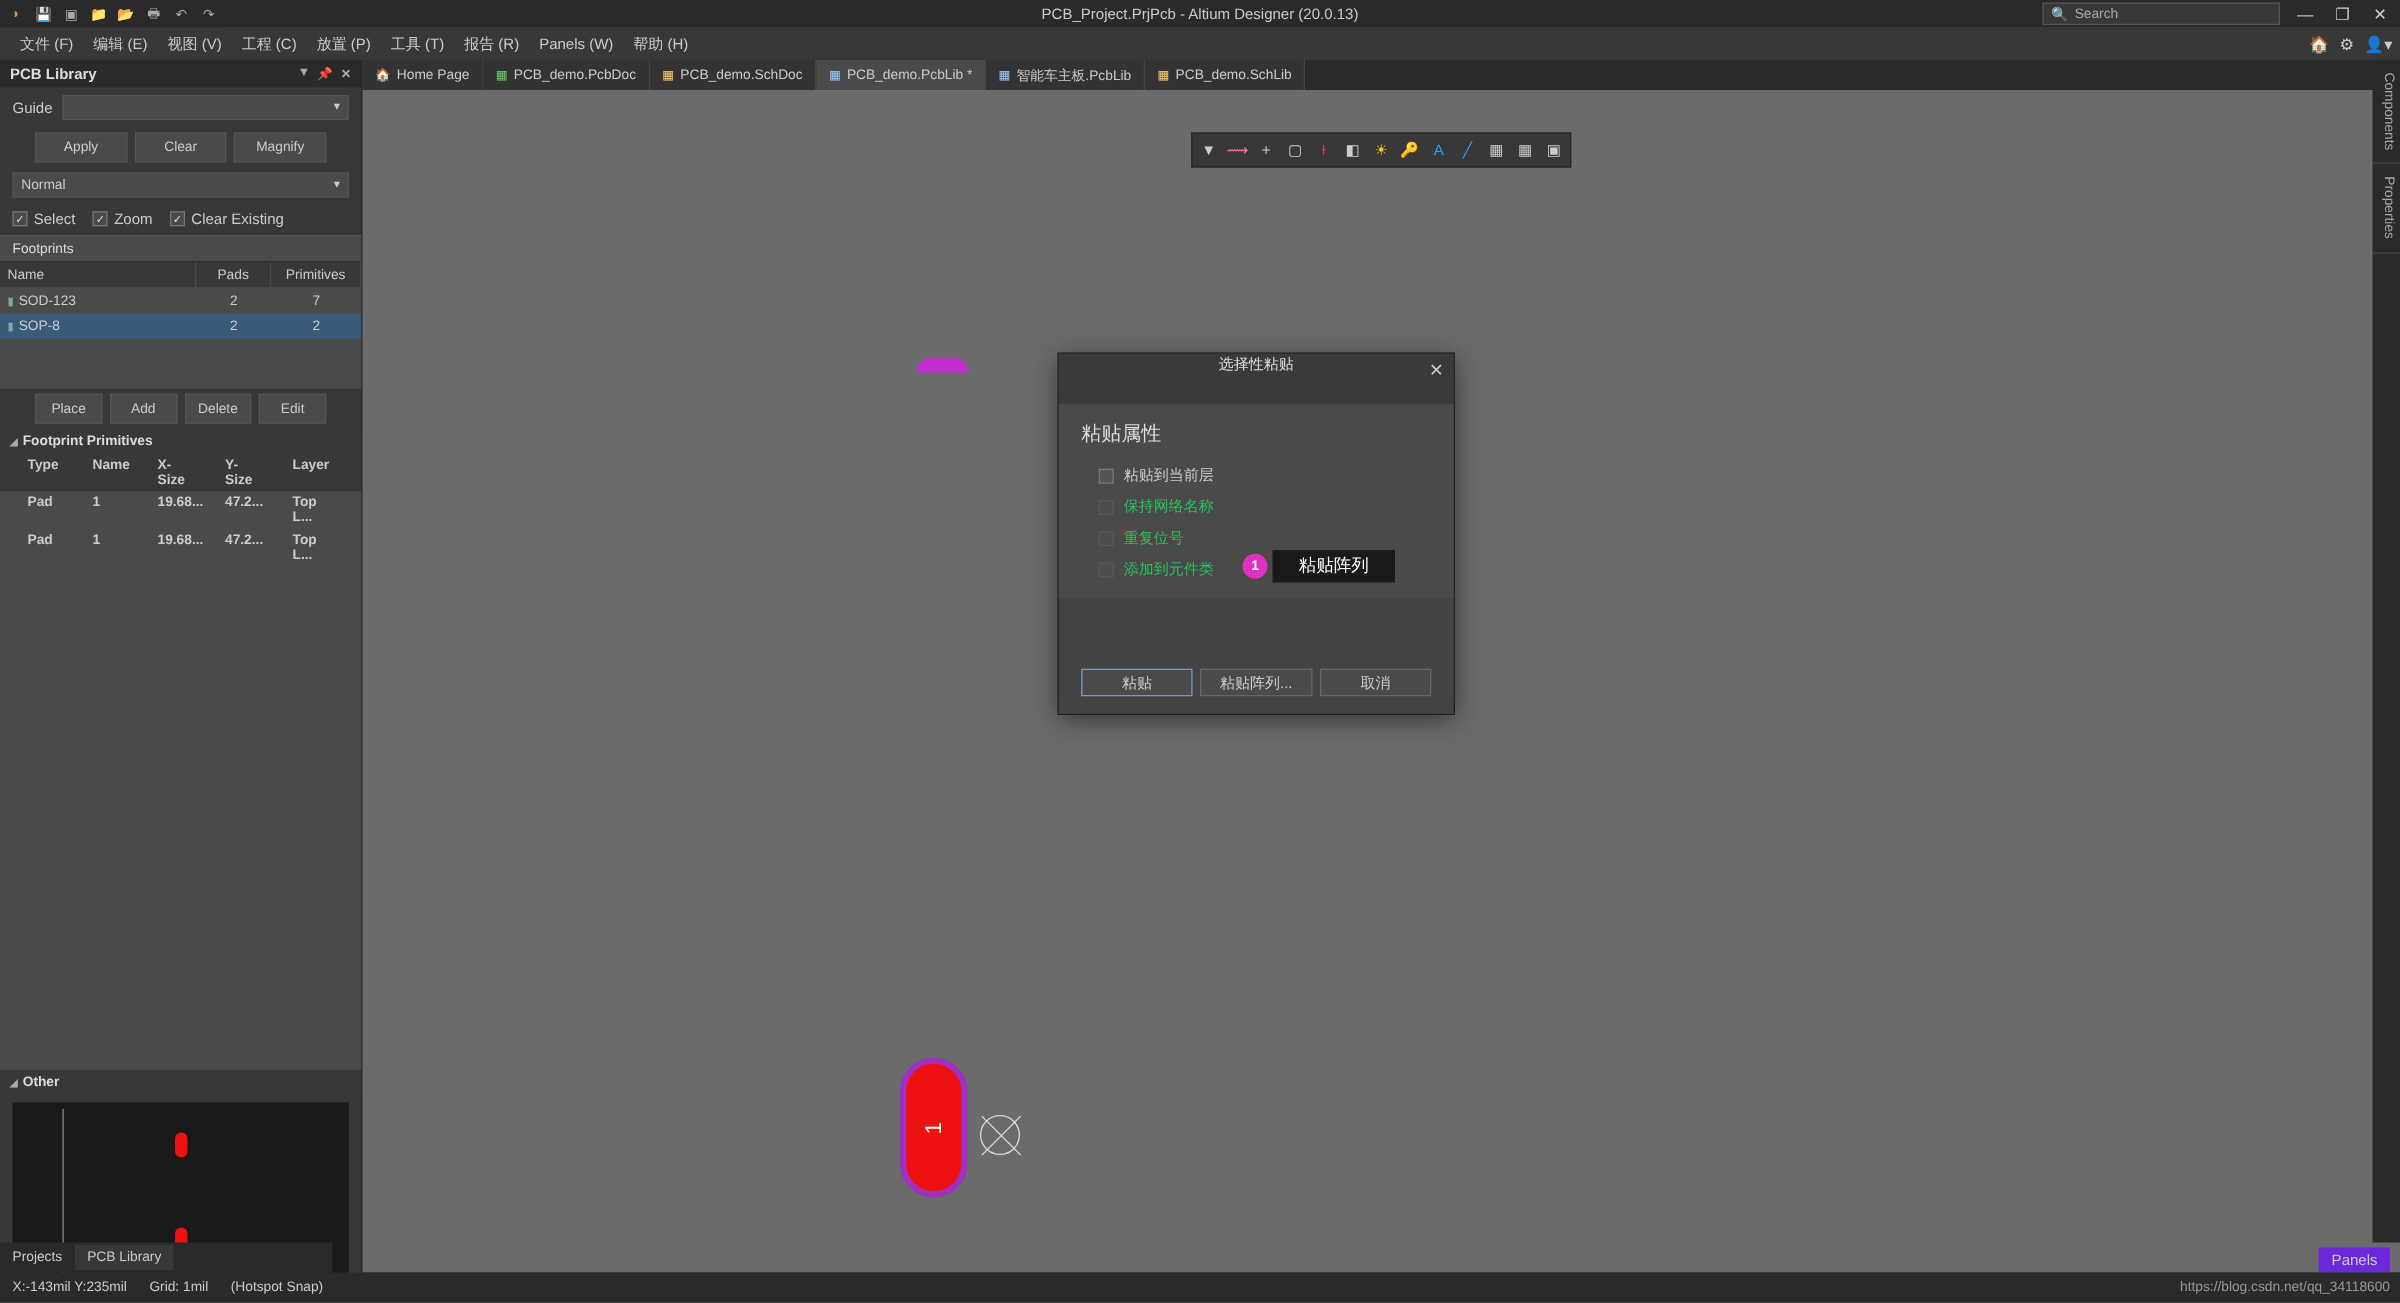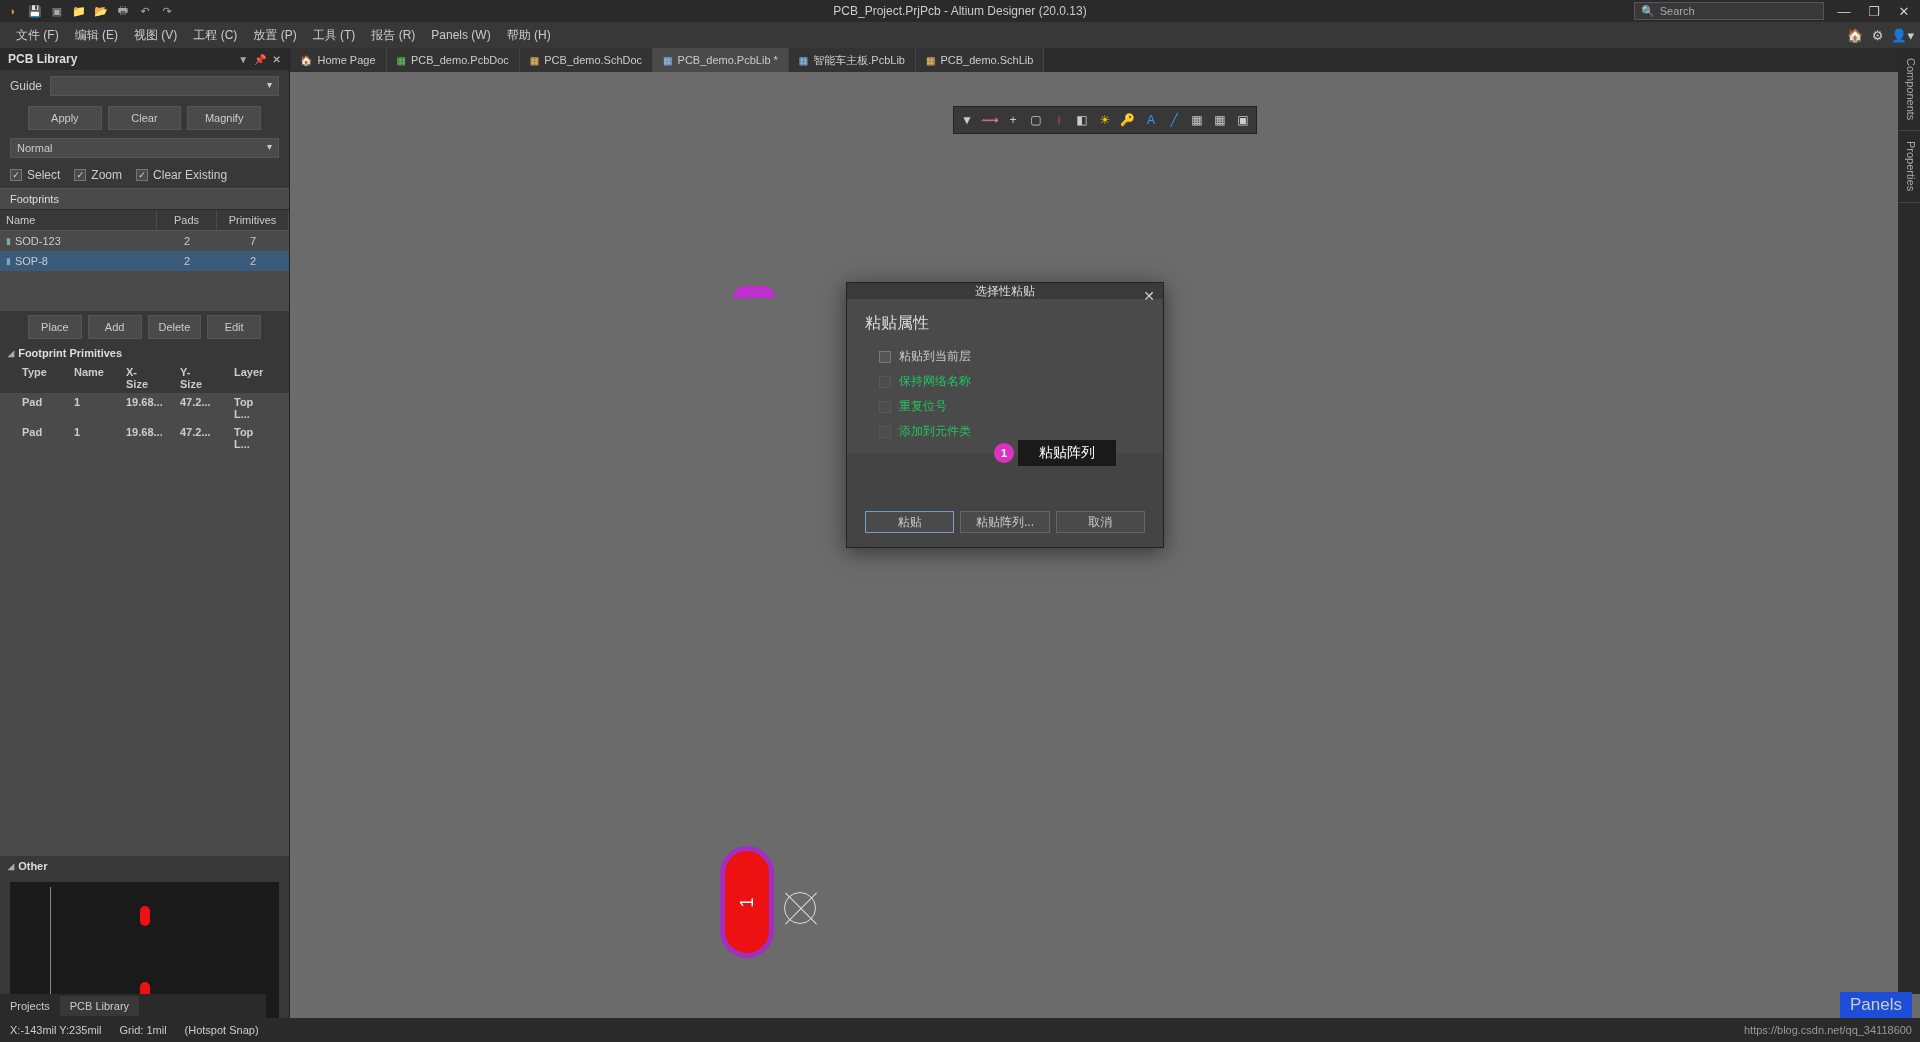--- a/index.html
+++ b/index.html
@@ -83,21 +83,21 @@
 .pad-shape{position:absolute;left:430px;bottom:60px;width:54px;height:112px;background:#ee1111;border:5px solid #a030c0;border-radius:30px;display:flex;align-items:center;justify-content:center;}
 .pad-shape span{transform:rotate(-90deg);color:#fff;font-size:18px;}
 .origin-mark{position:absolute;left:494px;bottom:94px;width:32px;height:32px;border:1px solid #ddd;border-radius:50%;}
 .origin-mark::before,.origin-mark::after{content:"";position:absolute;background:#ddd;}
 .origin-mark::before{width:44px;height:1px;left:-6px;top:15px;transform:rotate(45deg);}
 .origin-mark::after{width:44px;height:1px;left:-6px;top:15px;transform:rotate(-45deg);}
 .small-arc{position:absolute;left:443px;top:214px;width:42px;height:12px;background:#c030d0;border-radius:22px 22px 0 0;}
 
 
 .dialog{position:absolute;left:556px;top:210px;width:318px;background:#444;border:1px solid #222;box-shadow:0 4px 20px rgba(0,0,0,0.5);}
-.dialog-title{height:16px;background:#3a3a3a;display:flex;align-items:center;justify-content:center;position:relative;font-size:12px;color:#ddd;}
+.dialog-title{height:40px;background:#3a3a3a;display:flex;justify-content:center;position:relative;font-size:12px;color:#ddd;}
 .dialog-close{position:absolute;right:8px;top:5px;color:#ccc;font-size:14px;}
 .dialog-body{padding:14px 18px 10px 18px;background:#4a4a4a;}
 .dialog-section-label{font-size:16px;color:#ddd;margin-bottom:10px;}
 .dialog-chk-row{display:flex;align-items:center;gap:8px;padding:4px 0 4px 14px;font-size:12px;color:#ccc;}
 .dialog-chk-row.disabled{color:#22c55e;}
 .dialog-chk{width:12px;height:12px;background:#555;border:1px solid #777;}
 .dialog-btns{display:flex;gap:6px;padding:10px 18px 14px 18px;justify-content:space-between;}
 .dialog-btn{width:90px;height:22px;background:#4a4a4a;border:1px solid #666;display:flex;align-items:center;justify-content:center;font-size:12px;color:#ccc;margin-top:47px;}
 .dialog-btn.primary{border:1px solid #7a9acc;}
 
@@ -113,21 +113,21 @@
 .layer-nav{display:flex;gap:2px;margin:0 4px;}
 .layer-nav-btn{width:14px;height:16px;background:#444;display:flex;align-items:center;justify-content:center;font-size:9px;}
 
 
 .right-panels{position:absolute;right:0;top:48px;bottom:48px;width:22px;background:#2a2a2a;display:flex;flex-direction:column;}
 .right-panel-tab{writing-mode:vertical-rl;padding:10px 3px;font-size:11px;color:#aaa;border-bottom:1px solid #444;}
 
 
 .status-bar{position:absolute;bottom:0;left:0;right:0;height:24px;background:#2a2a2a;display:flex;align-items:center;padding:0 10px;gap:18px;font-size:11px;color:#ccc;}
 .status-right{position:absolute;right:8px;color:#999;}
-.panels-btn{position:absolute;right:8px;bottom:24px;background:#1d4ed8;padding:3px 10px;font-size:17px;color:#ccc;}
+.panels-btn{position:absolute;right:8px;bottom:24px;background:#6d28d9;padding:3px 10px;font-size:12px;color:#ccc;}
 </style>
 </head>
 <body>
 
 <div class="title-bar">
   <span class="title-text">PCB_Project.PrjPcb - Altium Designer (20.0.13)</span>
 </div>
 
 <div class="qat" style="position:absolute;top:0;left:0;z-index:2;">
   <span class="qat-icon altium-logo">◗</span>

